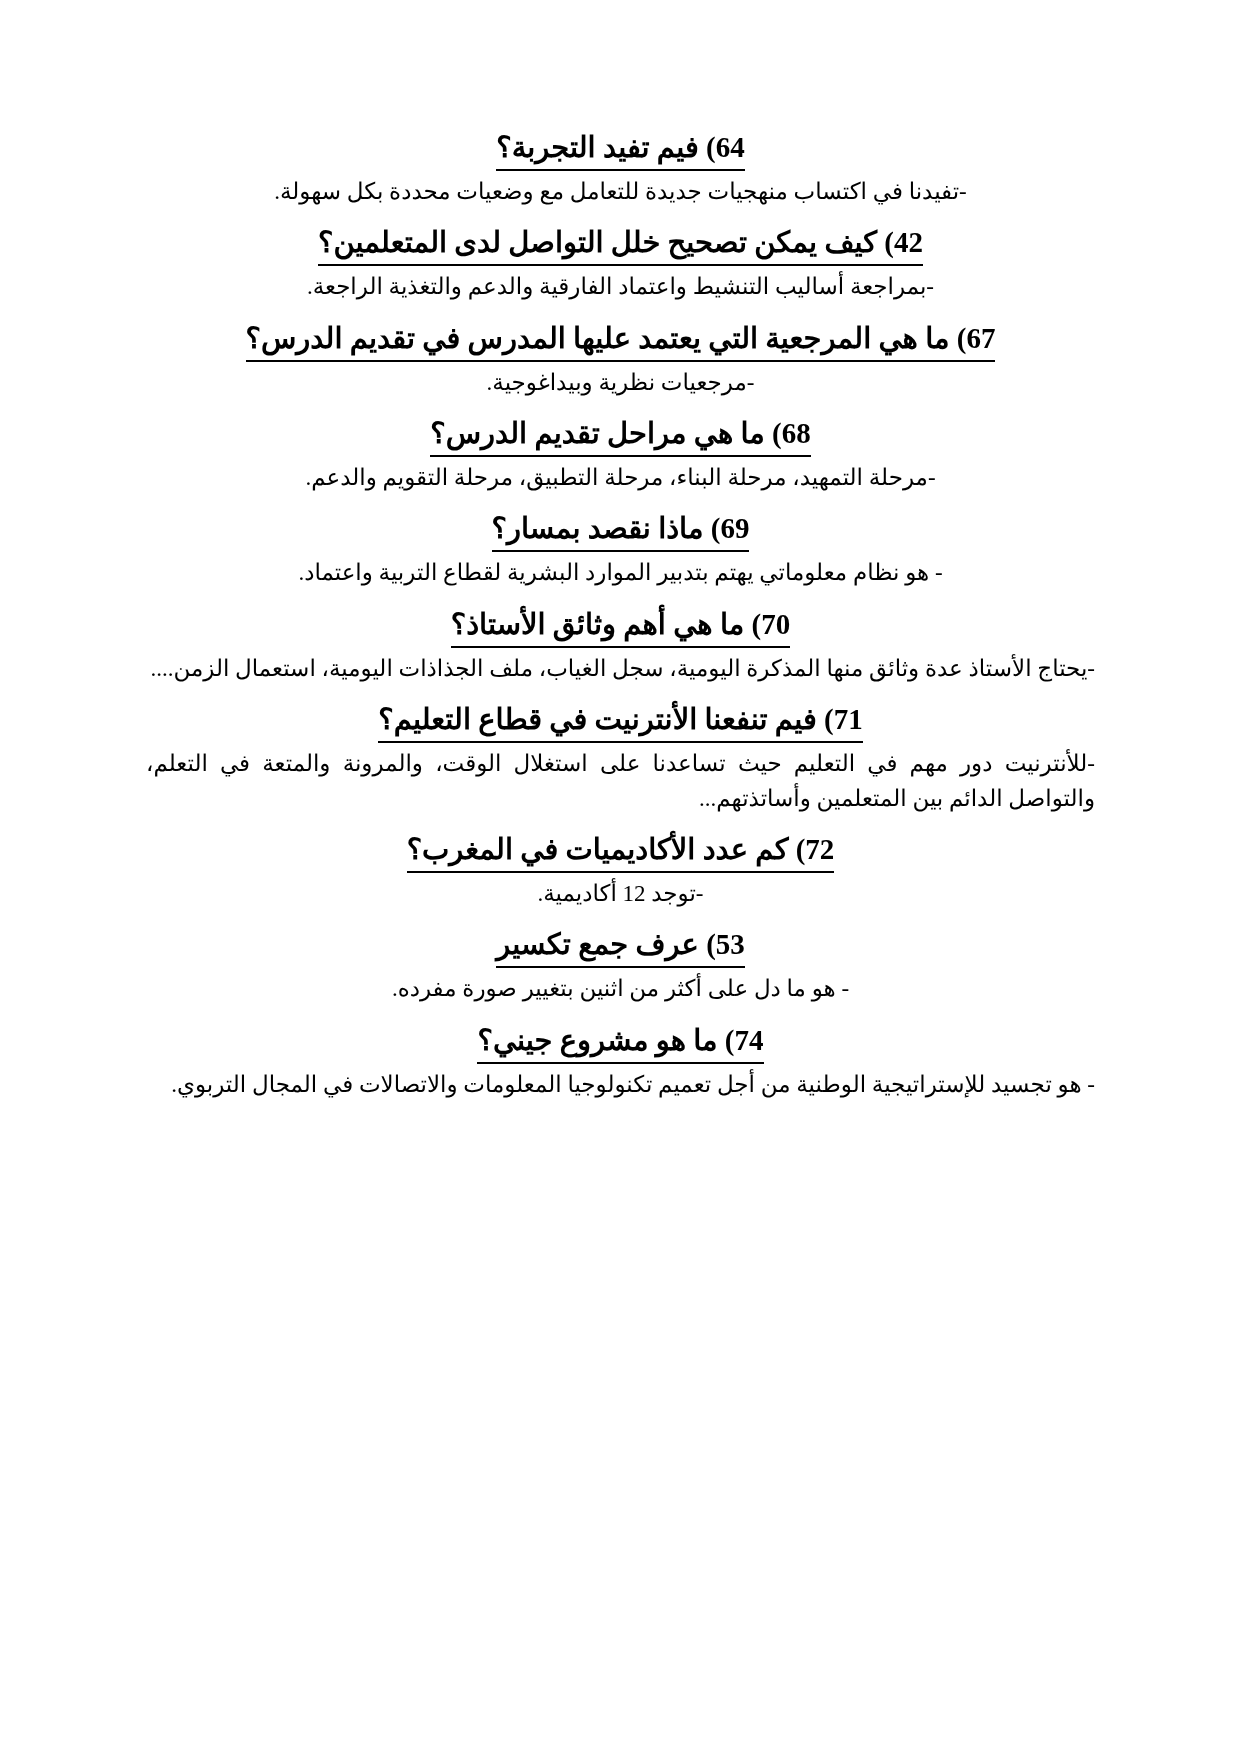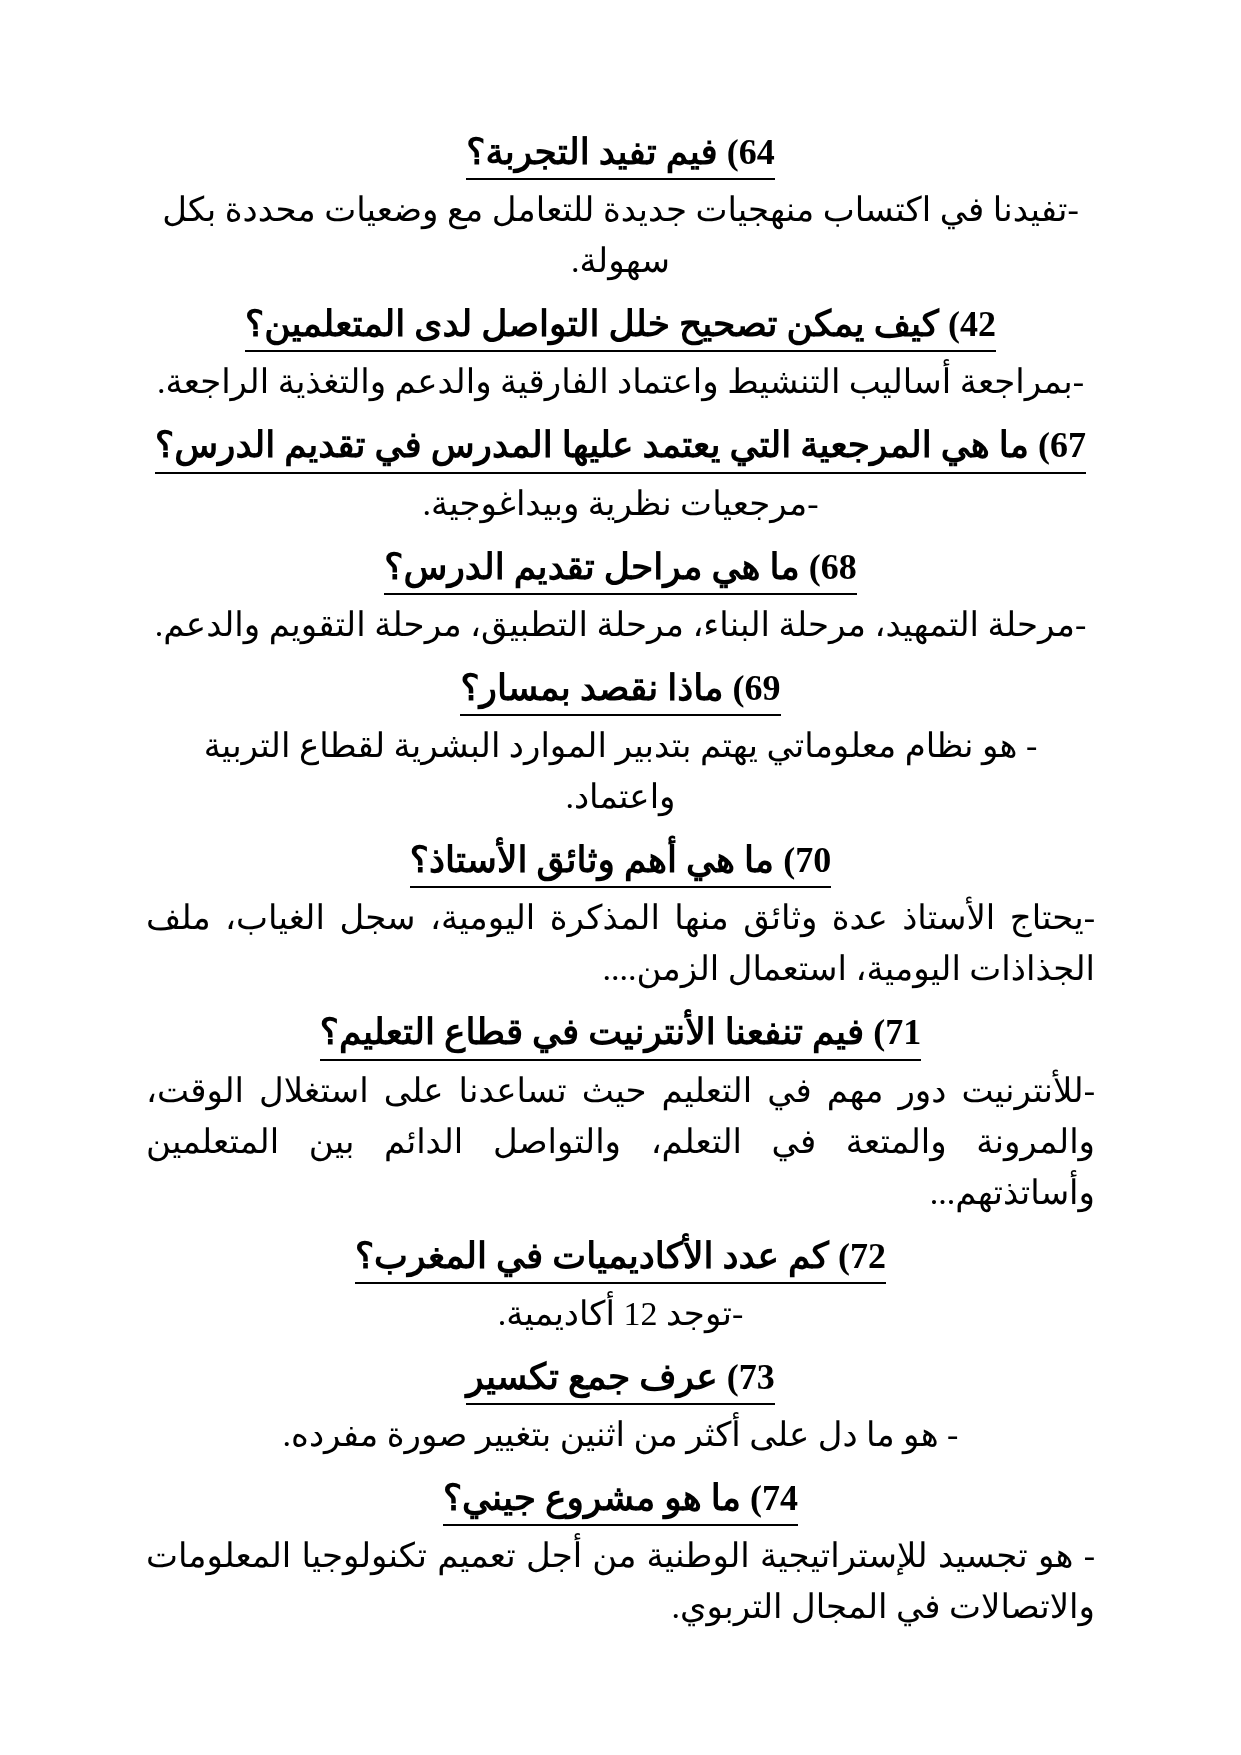--- a/index.html
+++ b/index.html
@@ -25,36 +25,36 @@
     direction: rtl;
     text-align: right;
   }
   .qa-block {
     margin: 0;
   }
   .question {
     direction: rtl;
     text-align: center;
     font-weight: bold;
-    font-size: 36px;
+    font-size: 29px;
     line-height: 1.34;
     margin: 0 0 4px 0;
     padding: 0;
     white-space: nowrap;
   }
   .question .q-text {
     display: inline-block;
     border-bottom: 2.5px solid #000000;
     padding-bottom: 2px;
   }
   .answer {
     direction: rtl;
     text-align: justify;
     text-align-last: right;
-    font-size: 34px;
+    font-size: 23px;
     line-height: 1.5;
     margin: 0 0 14px 0;
     padding: 0;
     font-weight: normal;
   }
   .answer.single {
     text-align: center;
     text-align-last: center;
   }
 </style>
@@ -89,21 +89,21 @@
       </div>
       <div class="qa-block">
         <p class="question"><span class="q-text">71) فيم تنفعنا الأنترنيت في قطاع التعليم؟</span></p>
         <p class="answer">-للأنترنيت دور مهم في التعليم حيث تساعدنا على استغلال الوقت، والمرونة والمتعة في التعلم، والتواصل الدائم بين المتعلمين وأساتذتهم...</p>
       </div>
       <div class="qa-block">
         <p class="question"><span class="q-text">72) كم عدد الأكاديميات في المغرب؟</span></p>
         <p class="answer single">-توجد 12 أكاديمية.</p>
       </div>
       <div class="qa-block">
-        <p class="question"><span class="q-text">73) عرف جمع تكسير</span></p>
+        <p class="question"><span class="q-text">53) عرف جمع تكسير</span></p>
         <p class="answer single">- هو ما دل على أكثر من اثنين بتغيير صورة مفرده.</p>
       </div>
       <div class="qa-block">
         <p class="question"><span class="q-text">74) ما هو مشروع جيني؟</span></p>
         <p class="answer">- هو تجسيد للإستراتيجية الوطنية من أجل تعميم تكنولوجيا المعلومات والاتصالات في المجال التربوي.</p>
       </div>
     </div>
 </div>
 
 </body></html>

